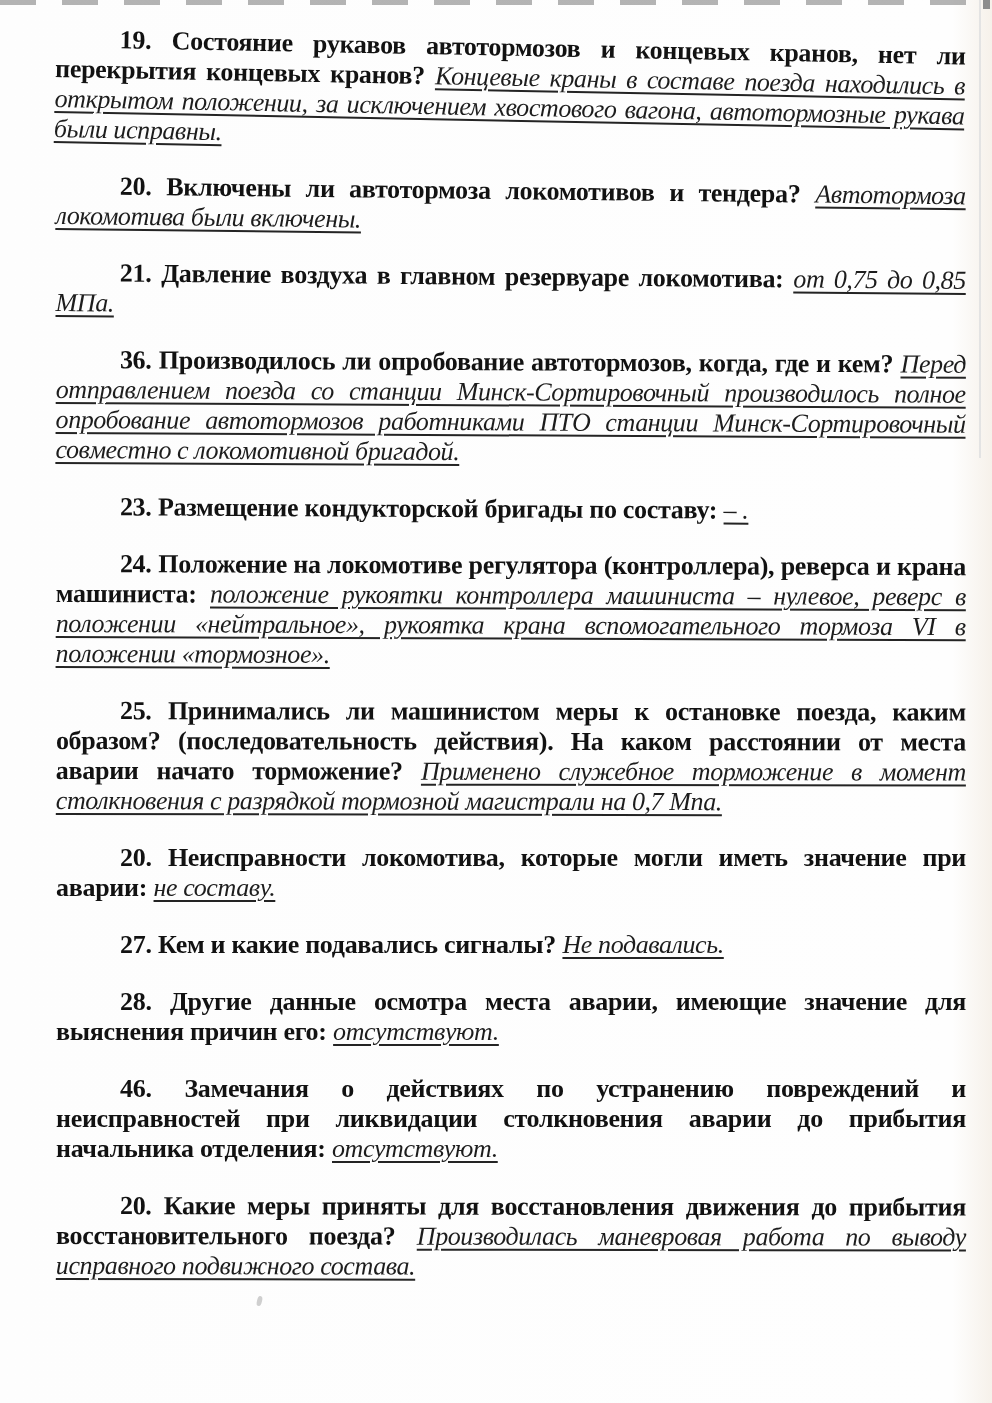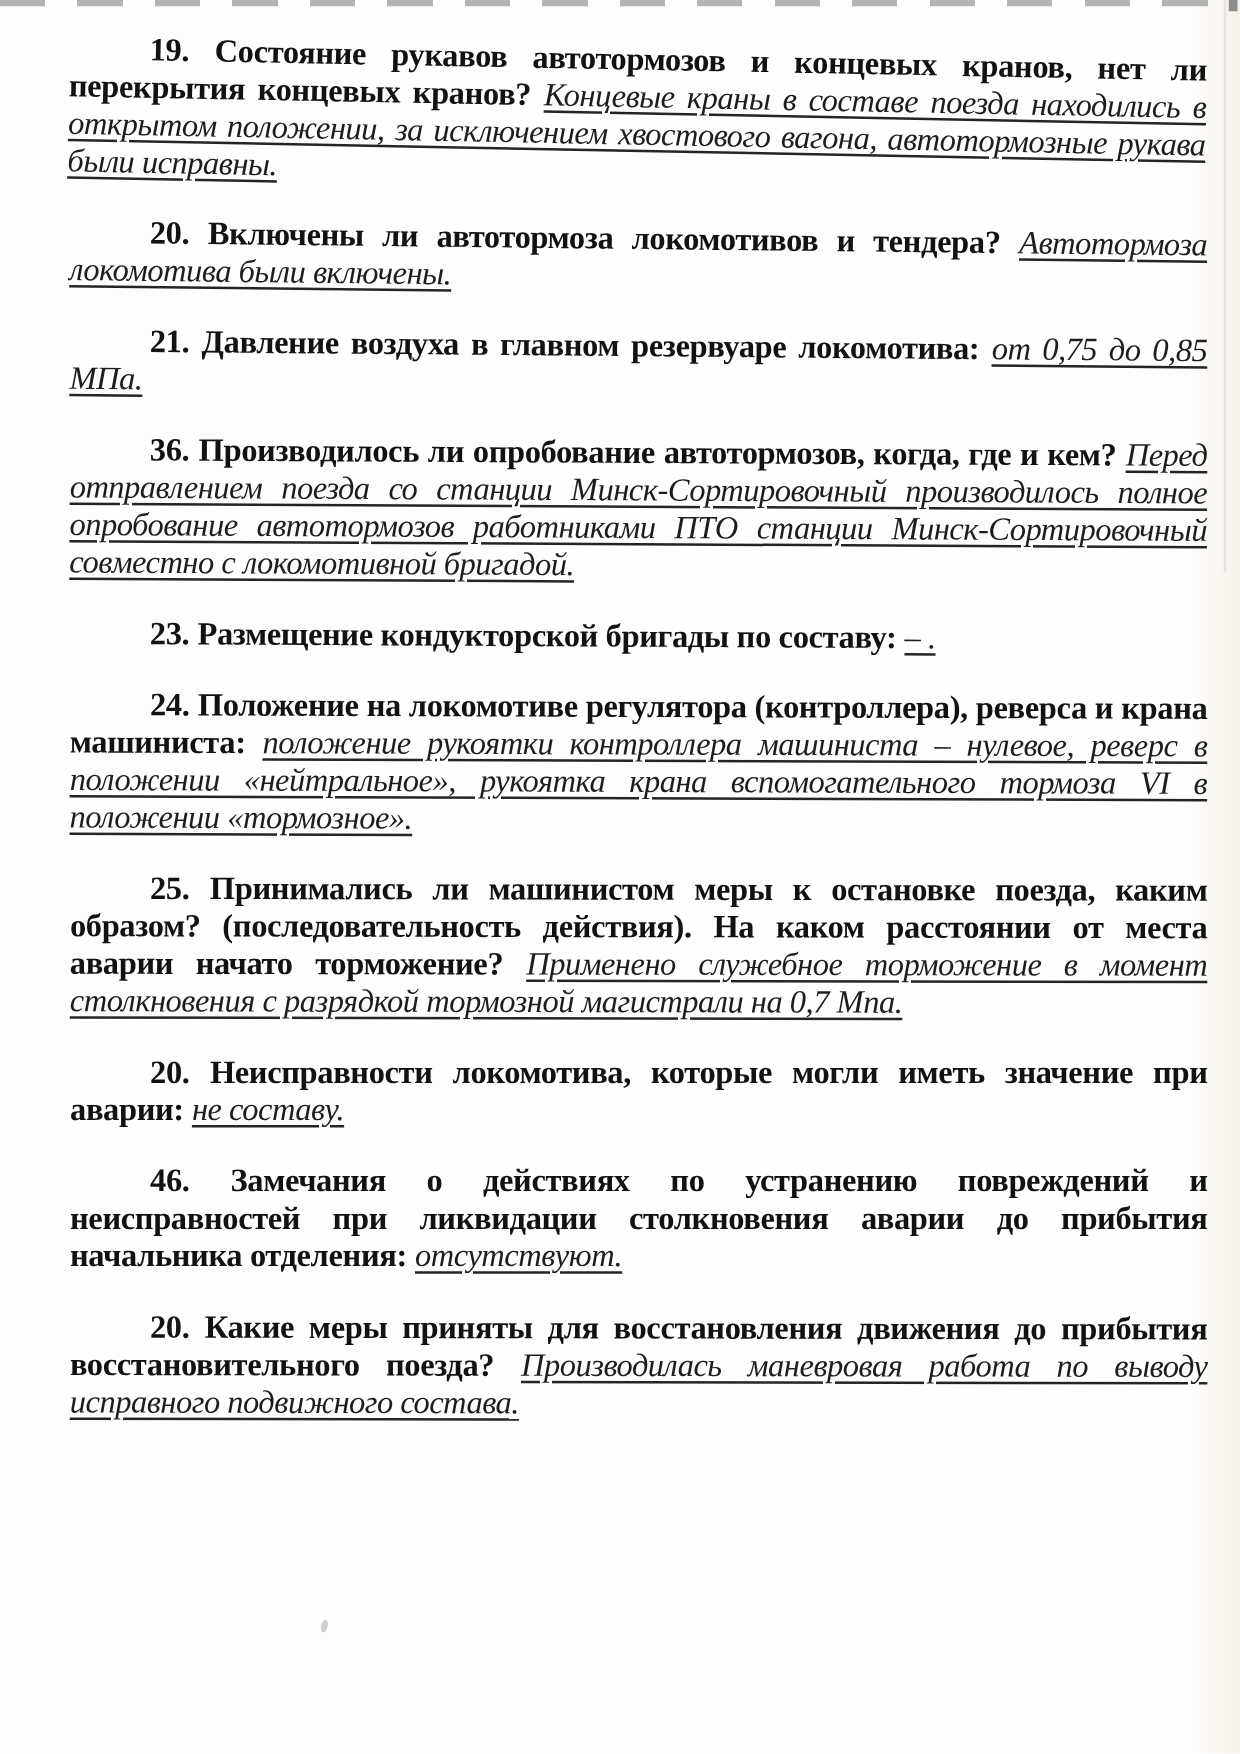--- a/index.html
+++ b/index.html
@@ -104,20 +104,22 @@
     <p class="item tilt-4"><span class="num">36.</span> <span class="q">Производилось ли опробование автотормозов, когда, где и кем?</span> <span class="a">Перед отправлением поезда со станции Минск-Сортировочный производилось полное опробование автотормозов работниками ПТО станции Минск-Сортировочный совместно с локомотивной бригадой.</span></p>
 
     <p class="item tilt-4"><span class="num">23.</span> <span class="q">Размещение кондукторской бригады по составу:</span> <span class="a">– .</span></p>
 
     <p class="item tilt-5"><span class="num">24.</span> <span class="q">Положение на локомотиве регулятора (контроллера), реверса и крана машиниста:</span> <span class="a">положение рукоятки контроллера машиниста – нулевое, реверс в положении «нейтральное», рукоятка крана вспомогательного тормоза VI в положении «тормозное».</span></p>
 
     <p class="item tilt-6"><span class="num">25.</span> <span class="q">Принимались ли машинистом меры к остановке поезда, каким образом? (последовательность действия). На каком расстоянии от места аварии начато торможение?</span> <span class="a">Применено служебное торможение в момент столкновения с разрядкой тормозной магистрали на 0,7 Мпа.</span></p>
 
     <p class="item"><span class="num">20.</span> <span class="q">Неисправности локомотива, которые могли иметь значение при аварии:</span> <span class="a">не составу.</span></p>
 
+    <p class="item"><span class="num">27.</span> <span class="q">Кем и какие подавались сигналы?</span> <span class="a">Не подавались.</span></p>
 
+    <p class="item"><span class="num">28.</span> <span class="q">Другие данные осмотра места аварии, имеющие значение для выяснения причин его:</span> <span class="a">отсутствуют.</span></p>
 
     <p class="item"><span class="num">46.</span> <span class="q">Замечания о действиях по устранению повреждений и неисправностей при ликвидации столкновения аварии до прибытия начальника отделения:</span> <span class="a">отсутствуют.</span></p>
 
     <p class="item tilt-6"><span class="num">20.</span> <span class="q">Какие меры приняты для восстановления движения до прибытия восстановительного поезда?</span> <span class="a">Производилась маневровая работа по выводу исправного подвижного состава.</span></p>
 
   </main>
 </div>
 
 </body></html>

